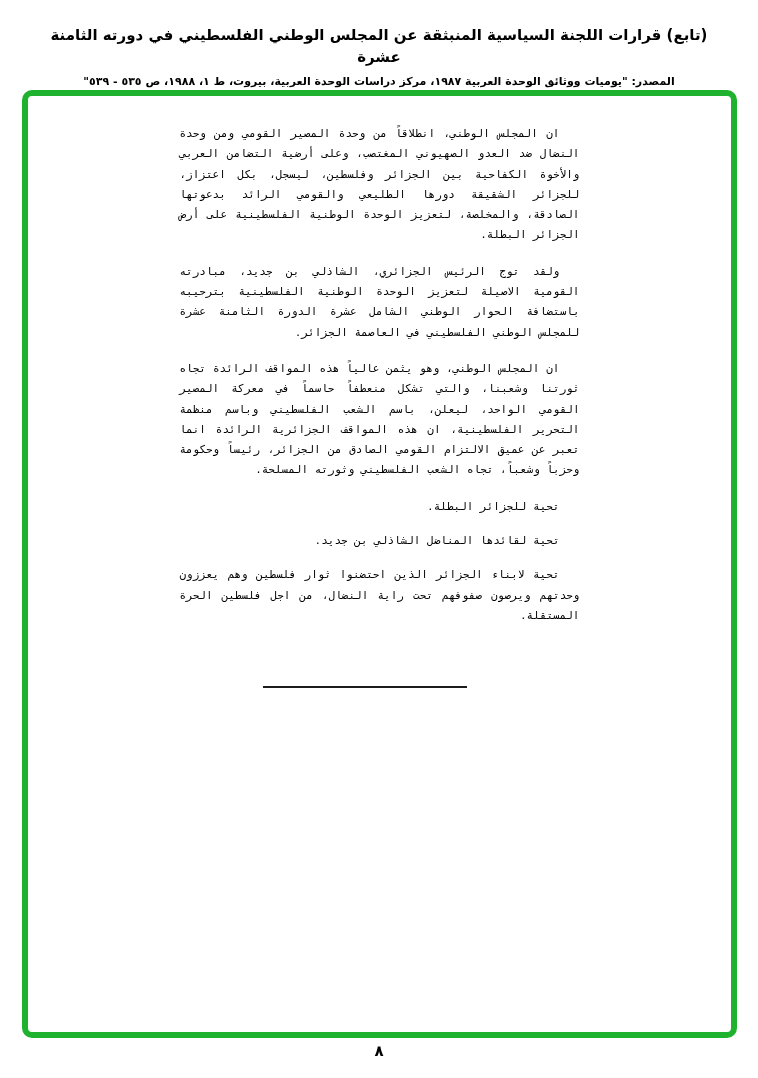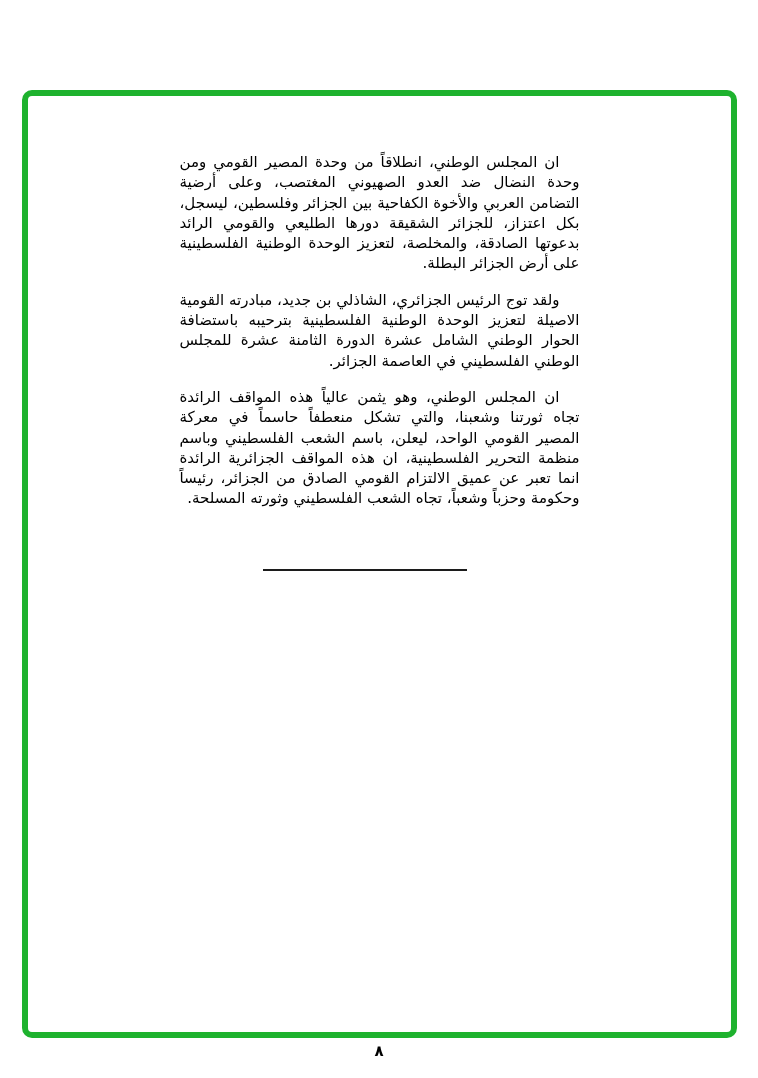--- a/index.html
+++ b/index.html
@@ -45,24 +45,25 @@
     height: 948px;
     box-sizing: border-box;
     border: 6px solid #1eb22e;
     border-radius: 10px;
     background: #ffffff;
   }
   
   .content {
     direction: rtl;
     width: 400px;
-    margin: 56px auto 0 auto;
-    font-size: 15px;
+    margin: 28px auto 0 auto;
+    font-size: 11px;
     line-height: 20.3px;
     text-align: justify;
+    font-family: Liberation Mono, monospace;
   }
   .content p {
     margin: 0 0 16px 0;
     text-indent: 20px;
   }
   .content p.salute {
     margin-bottom: 14px;
   }
   
   .divider {
@@ -81,25 +82,32 @@
     font-size: 15px;
     font-weight: bold;
     direction: rtl;
   }
 </style>
 </head>
 <body>
 
 <div class="page">
 
+  <div class="header">
+    <div class="doc-title">(تابع) قرارات اللجنة السياسية المنبثقة عن المجلس الوطني الفلسطيني في دورته الثامنة عشرة</div>
+    <div class="doc-source">المصدر:  "يوميات ووثائق الوحدة العربية ١٩٨٧، مركز دراسات الوحدة العربية، بيروت، ط ١، ١٩٨٨، ص ٥٣٥ - ٥٣٩"</div>
+  </div>
 
   <div class="green-frame">
     <div class="content">
       <p>ان المجلس الوطني، انطلاقاً من وحدة المصير القومي ومن وحدة النضال ضد العدو الصهيوني المغتصب، وعلى أرضية التضامن العربي والأخوة الكفاحية بين الجزائر وفلسطين، ليسجل، بكل اعتزاز، للجزائر الشقيقة دورها الطليعي والقومي الرائد بدعوتها الصادقة، والمخلصة، لتعزيز الوحدة الوطنية الفلسطينية على أرض الجزائر البطلة.</p>
       <p>ولقد توج الرئيس الجزائري، الشاذلي بن جديد، مبادرته القومية الاصيلة لتعزيز الوحدة الوطنية الفلسطينية بترحيبه باستضافة الحوار الوطني الشامل عشرة الدورة الثامنة عشرة للمجلس الوطني الفلسطيني في العاصمة الجزائر.</p>
       <p>ان المجلس الوطني، وهو يثمن عالياً هذه المواقف الرائدة تجاه ثورتنا وشعبنا، والتي تشكل منعطفاً حاسماً في معركة المصير القومي الواحد، ليعلن، باسم الشعب الفلسطيني وباسم منظمة التحرير الفلسطينية، ان هذه المواقف الجزائرية الرائدة انما تعبر عن عميق الالتزام القومي الصادق من الجزائر، رئيساً وحكومة وحزباً وشعباً، تجاه الشعب الفلسطيني وثورته المسلحة.</p>
+      <p class="salute">تحية للجزائر البطلة.</p>
+      <p class="salute">تحية لقائدها المناضل الشاذلي بن جديد.</p>
+      <p>تحية لابناء الجزائر الذين احتضنوا ثوار فلسطين وهم يعززون وحدتهم ويرصون صفوفهم تحت راية النضال، من اجل فلسطين الحرة المستقلة.</p>
       <div class="divider"></div>
     </div>
   </div>
 
   <div class="page-number">٨</div>
 
 </div>
 
 </body></html>

